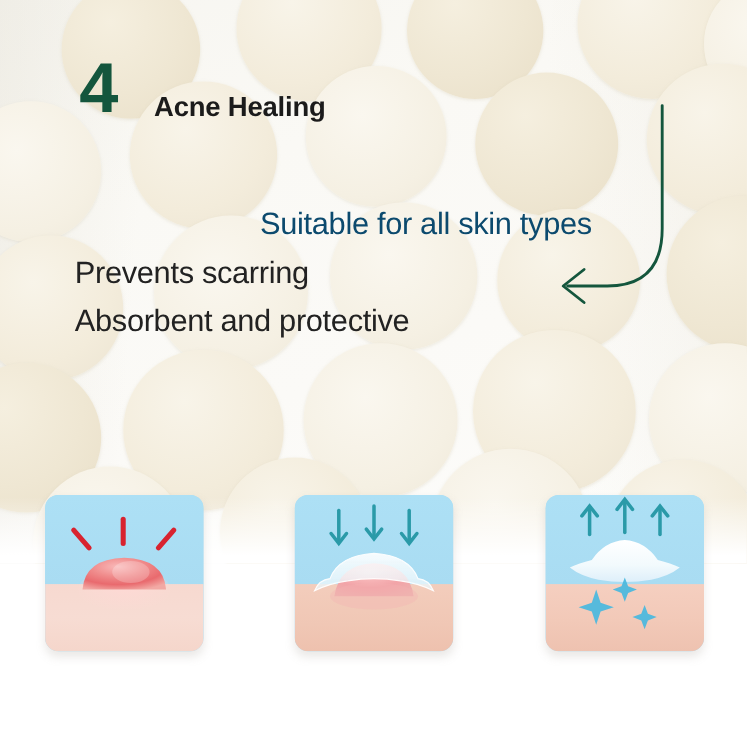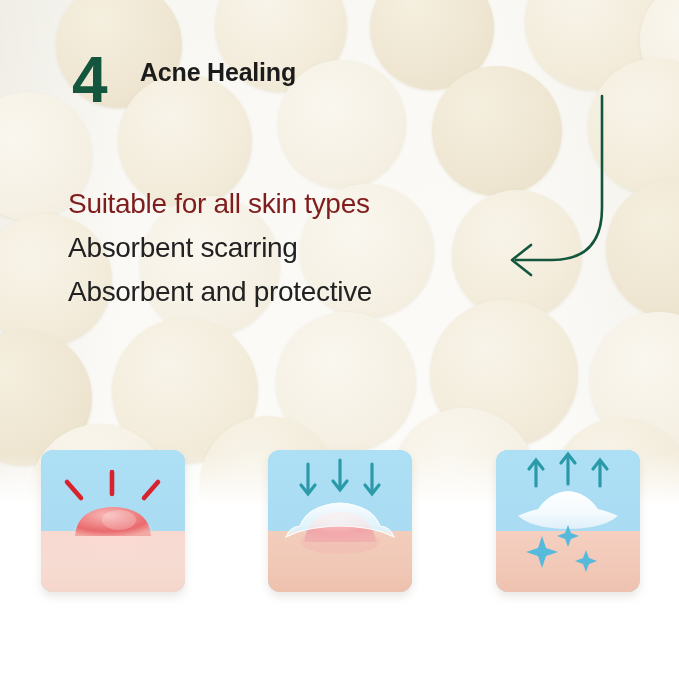--- a/index.html
+++ b/index.html
@@ -71,20 +71,21 @@
     position: absolute;
     left: 140px; top: 58px;
     width: 400px;
   }
   .title-line1 {
     font-size: 25px;
     font-weight: 700;
     color: #1b1b1b;
     line-height: 1.18;
     letter-spacing: -.2px;
+    margin-top: 25px;
   }
   .title-line2 {
     font-size: 25px;
     font-weight: 400;
     color: #1f1f1f;
     line-height: 1.3;
     letter-spacing: -.2px;
   }
 
   
@@ -193,22 +194,22 @@
     <div class="bg-fade"></div>
   </div>
 
   <div class="num-badge" style="color: rgb(20, 86, 61);">4</div>
 
   <div class="title-block">
     <div class="title-line1">Acne Healing</div>
   </div>
 
   <div class="features">
-    <div class="feature-line" style="color: #7f1d1d;">Suitable for all skin types</div>
-    <div class="feature-line" style="color: rgb(34, 34, 34);">Absorbent scarring</div>
+    <div class="feature-line" style="color: #0c4a6e; text-align: right;">Suitable for all skin types</div>
+    <div class="feature-line" style="color: rgb(34, 34, 34);">Prevents scarring</div>
     <div class="feature-line" style="color: rgb(34, 34, 34);">Absorbent and protective</div>
   </div>
 
   <svg class="arrow-svg" viewBox="0 0 140 190">
     <path id="arrow-path" fill="none" stroke-linecap="round" stroke-linejoin="round" d="M 112 6 L 112 118 Q 112 170 62 170 L 26 170" stroke="#14563d" stroke-width="2.6"></path>
     <path id="arrow-head" fill="none" stroke-linecap="round" stroke-linejoin="round" d="M 41 155 L 22 170 L 41 185" stroke="#14563d" stroke-width="2.6"></path>
   </svg>
 
   <div class="panels">
 

